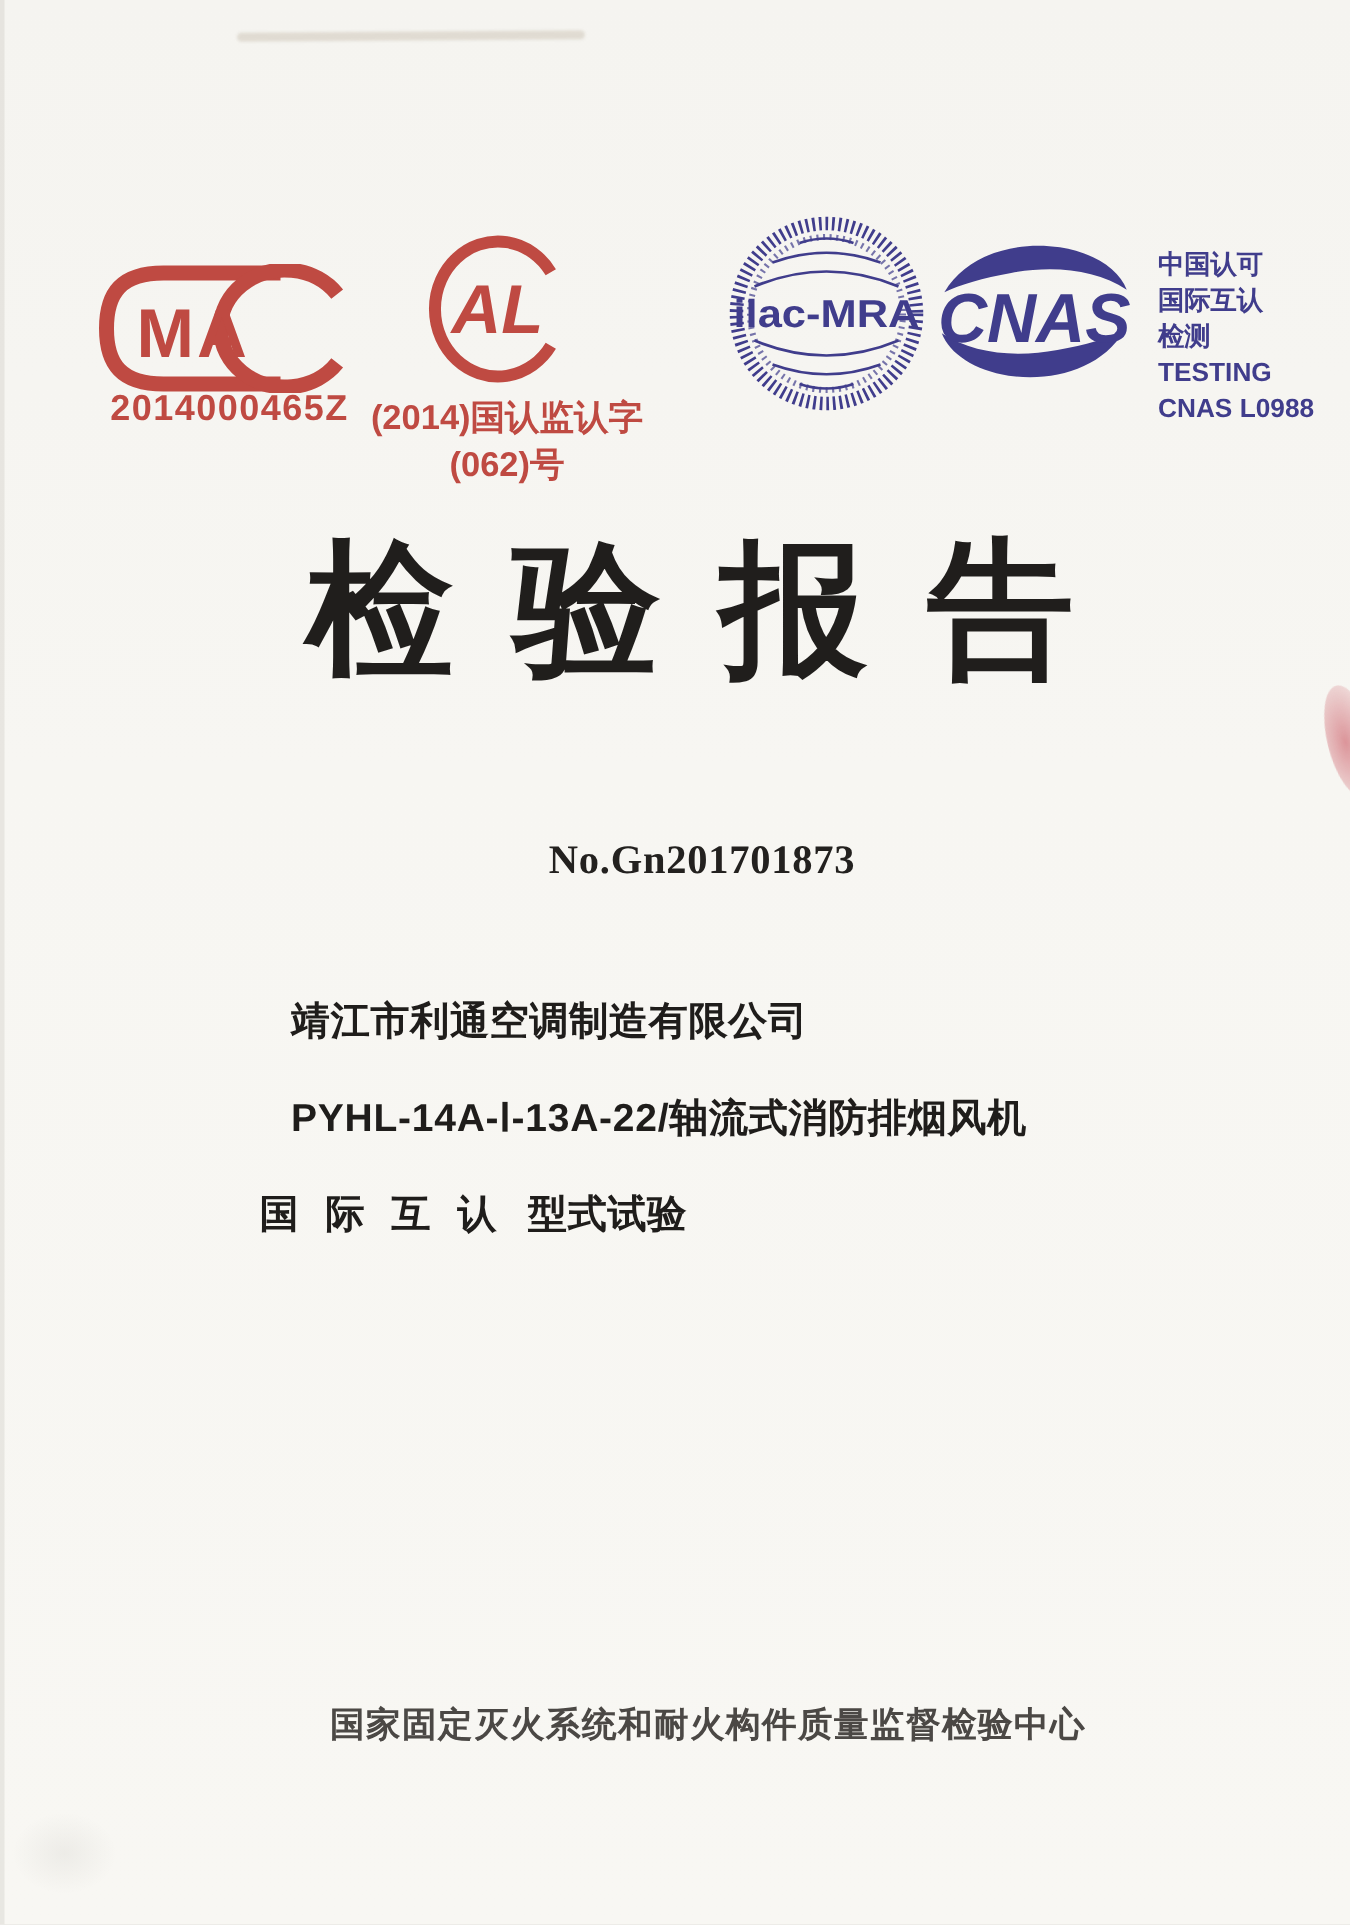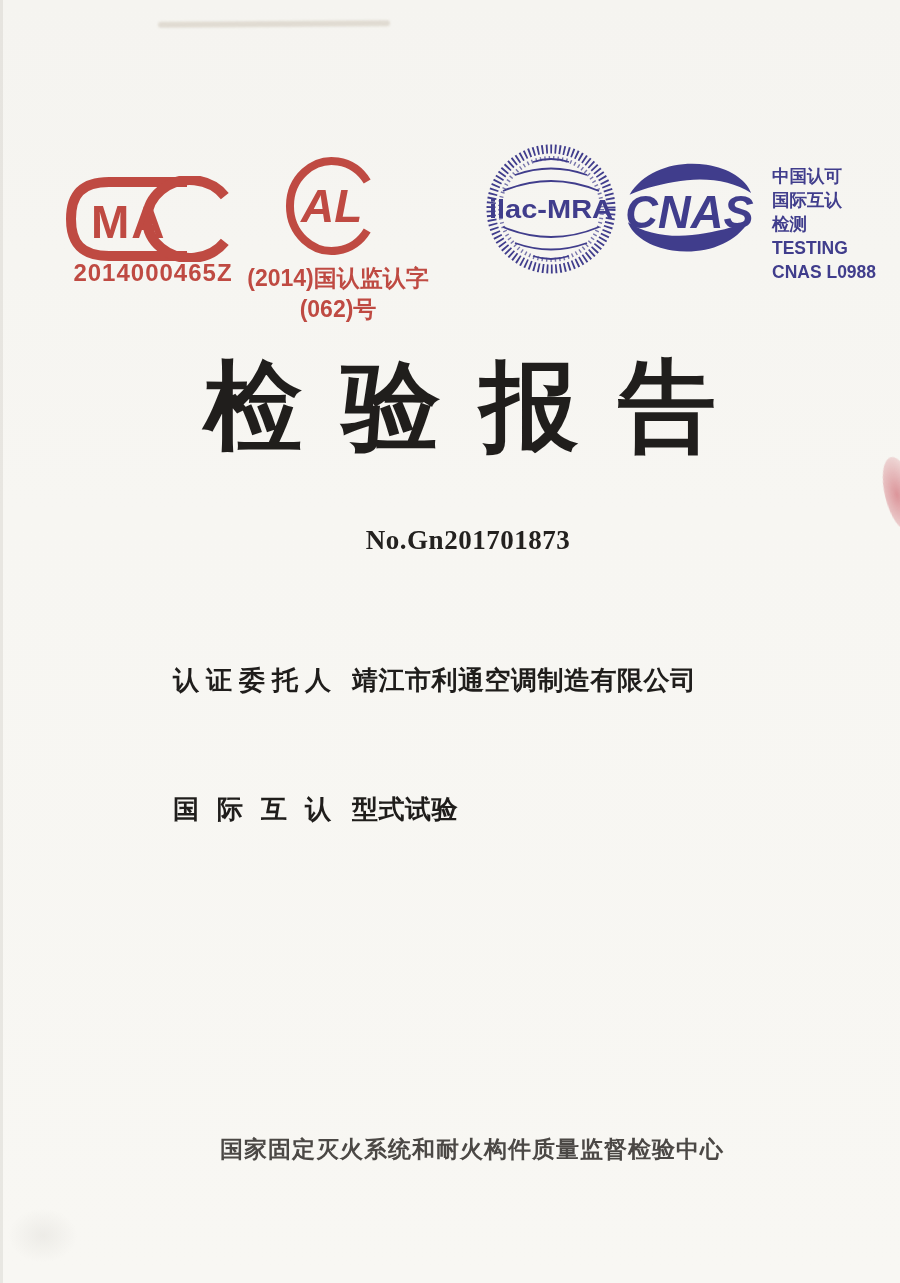--- a/index.html
+++ b/index.html
@@ -29,21 +29,21 @@
   .cal-caption{position:absolute;left:238px;top:263px;width:200px;text-align:center;
     font-size:23px;font-weight:700;color:#bf4a42;}
   .ilac-svg{position:absolute;left:483px;top:141px;width:136px;height:136px;}
   .cnas-svg{position:absolute;left:621px;top:157px;width:137px;height:103px;}
   .accred{position:absolute;left:772px;top:149px;color:#403d8c;
     font-size:17.5px;line-height:24px;font-weight:700;white-space:nowrap;margin-top:15px;}
   
   .title{position:absolute;top:352px;left:0;width:900px;text-align:center;
     font-size:98px;line-height:1.12;font-weight:900;color:#201e1c;
     letter-spacing:40px;padding-left:60px;box-sizing:border-box;white-space:nowrap;}
-  .report-no-wrap{position:absolute;top:525px;left:0;width:900px;text-align:center;}
+  .report-no-wrap{position:absolute;top:558px;left:0;width:900px;text-align:center;}
   .report-no{position:relative;left:18px;font-family:"Liberation Serif",serif;
     font-weight:700;font-size:27px;color:#23211f;letter-spacing:0.5px;}
   
   .field-row{position:absolute;left:173px;display:flex;align-items:flex-start;white-space:nowrap;
     color:#1f1d1b;font-weight:700;font-size:26px;line-height:32px;}
   .field-row.r0{top:664px}.field-row.r1{top:729px}.field-row.r2{top:793px}
   .flabel{display:inline-block;width:158px;text-align:justify;text-align-last:justify;}
   .fvalue{margin-left:21px;letter-spacing:0.5px;}
   
   .footer{position:absolute;top:1134px;left:0;width:900px;text-align:center;}
@@ -102,24 +102,24 @@
     <div>CNAS L0988</div>
   </div>
 
   <div class="title">检验报告</div>
 
   <div class="report-no-wrap">
     <span class="report-no">No.Gn201701873</span>
   </div>
 
   <div class="field-row r0">
-    <span class="flabel">认证委托人</span>
     <span class="fvalue">靖江市利通空调制造有限公司</span>
   </div>
   <div class="field-row r1">
+    <span class="fvalue">PYHL-14A-Ⅰ-13A-22/轴流式消防排烟风机</span>
   </div>
   <div class="field-row r2">
     <span class="flabel">国际互认</span>
     <span class="fvalue">型式试验</span>
   </div>
 
   <div class="footer">
     <span>国家固定灭火系统和耐火构件质量监督检验中心</span>
   </div>
 

